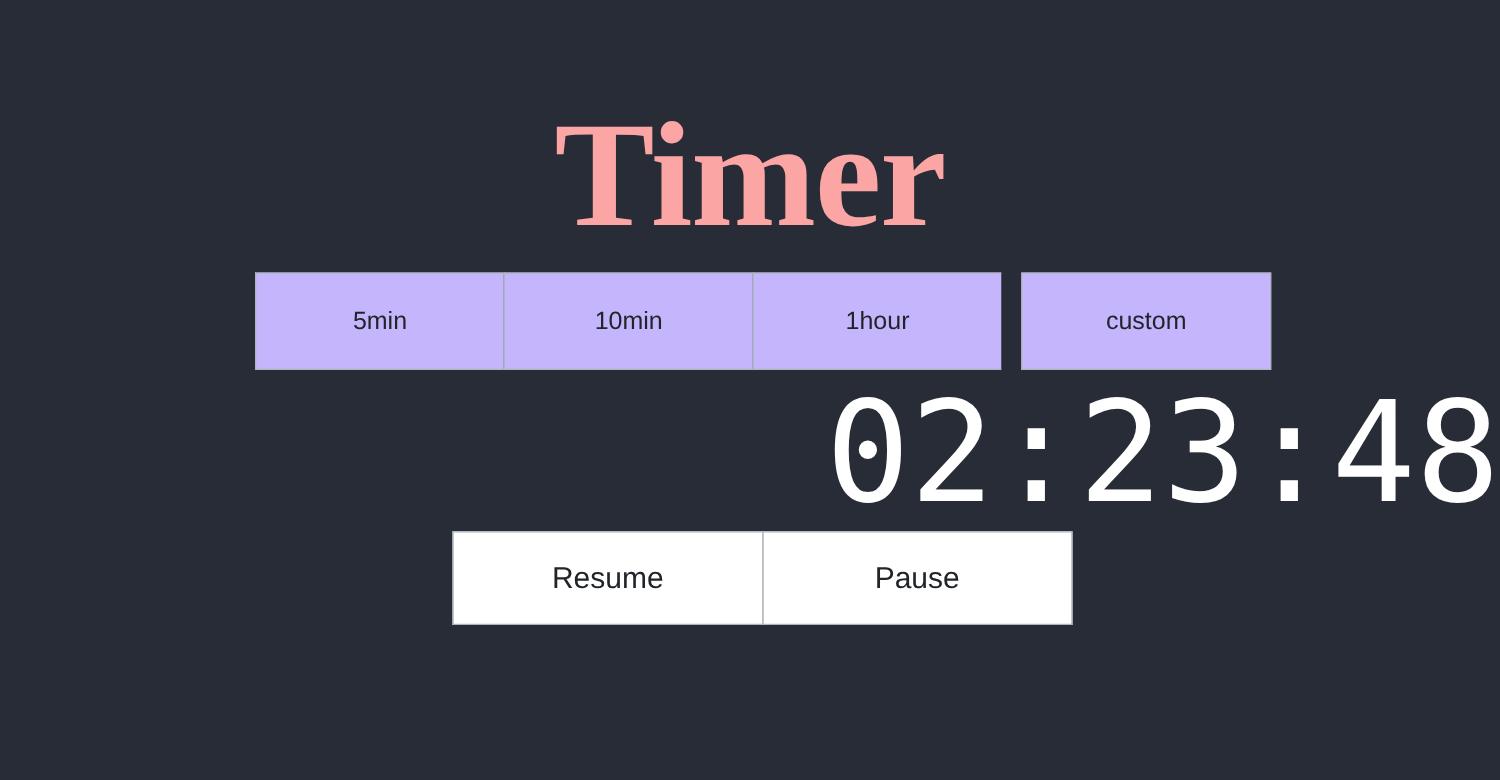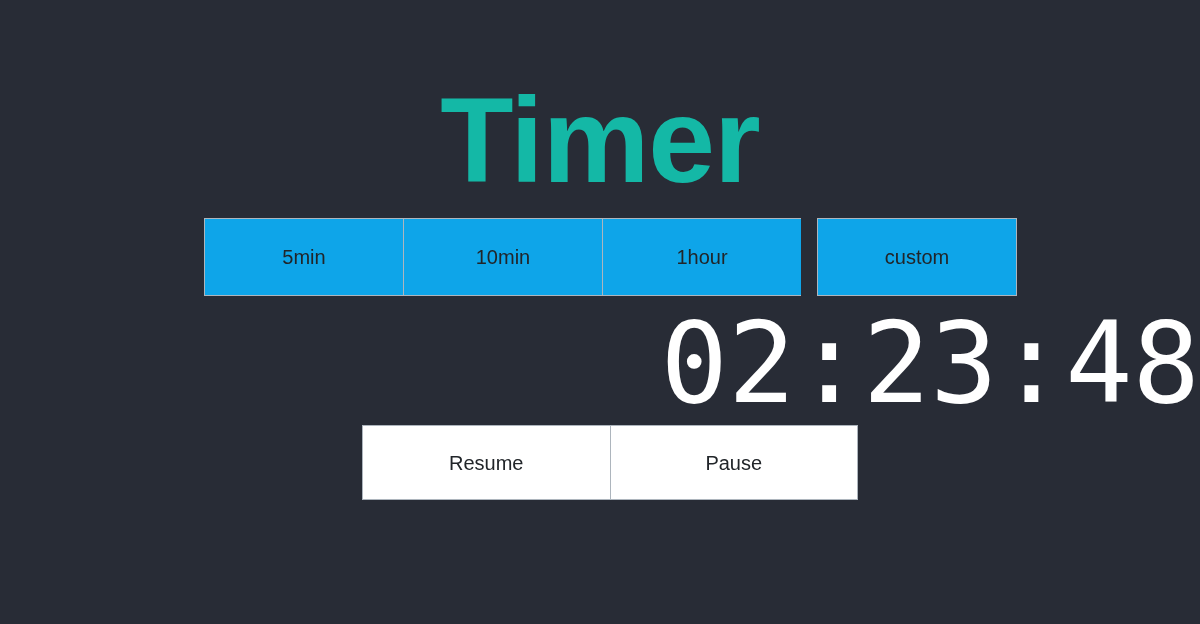--- a/index.html
+++ b/index.html
@@ -17,22 +17,22 @@
   .app {
     width: 1200px;
     height: 624px;
     position: relative;
     display: flex;
     flex-direction: column;
     align-items: center;
   }
 
   .page-title {
-    color: #14b8a6;
-    font-family: Liberation Sans, sans-serif;
+    color: #fca5a5;
+    font-family: Liberation Serif, serif;
     font-weight: bold;
     font-size: 120px;
     line-height: 1;
     letter-spacing: -1px;
     margin: 0;
     padding: 0;
     position: absolute;
     top: 80px;
     left: 0;
     right: 0;
@@ -45,21 +45,21 @@
     top: 218px;
     left: 204px;
     width: 813px;
     height: 78px;
     display: flex;
     flex-direction: row;
     box-sizing: border-box;
   }
 
   .preset-btn {
-    background: #0ea5e9;
+    background: #c4b5fd;
     border: 1px solid #adb5bd;
     border-right-width: 0;
     color: #212529;
     font-family: "Liberation Sans", sans-serif;
     font-size: 20px;
     line-height: 1;
     display: flex;
     align-items: center;
     justify-content: center;
     padding: 2px;
@@ -99,21 +99,21 @@
     flex-direction: row;
     box-sizing: border-box;
   }
 
   .control-btn {
     background: #ffffff;
     border: 1px solid #adb5bd;
     border-right-width: 0;
     color: #212529;
     font-family: "Liberation Sans", sans-serif;
-    font-size: 20px;
+    font-size: 24px;
     line-height: 1;
     display: flex;
     align-items: center;
     justify-content: center;
     padding: 0;
     margin: 0;
     cursor: pointer;
     box-sizing: border-box;
     white-space: nowrap;
     flex: 1 1 0;

